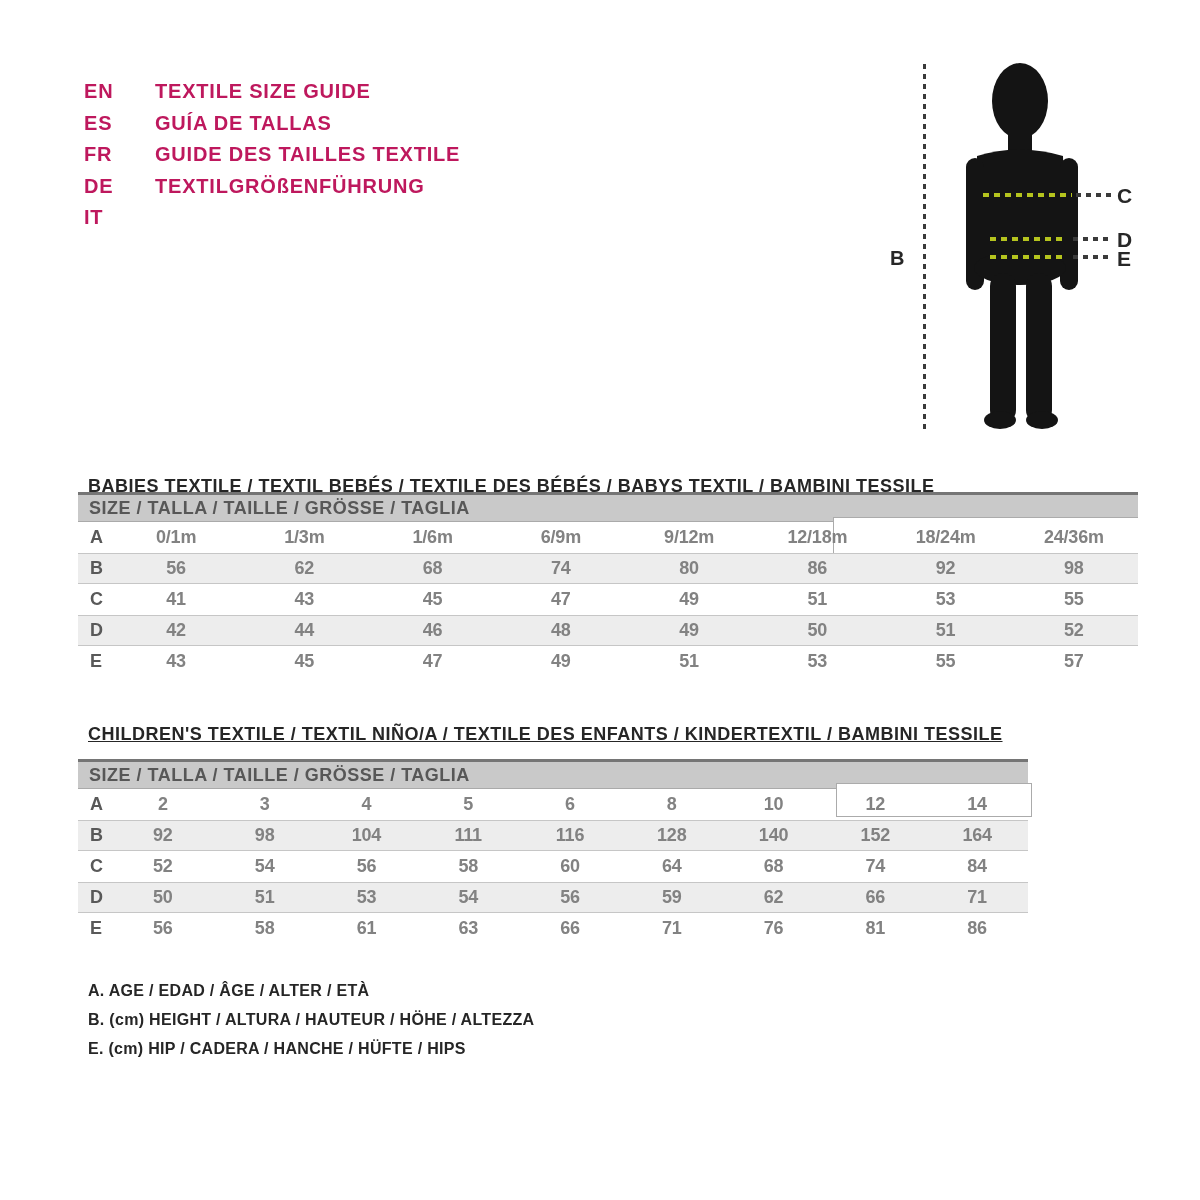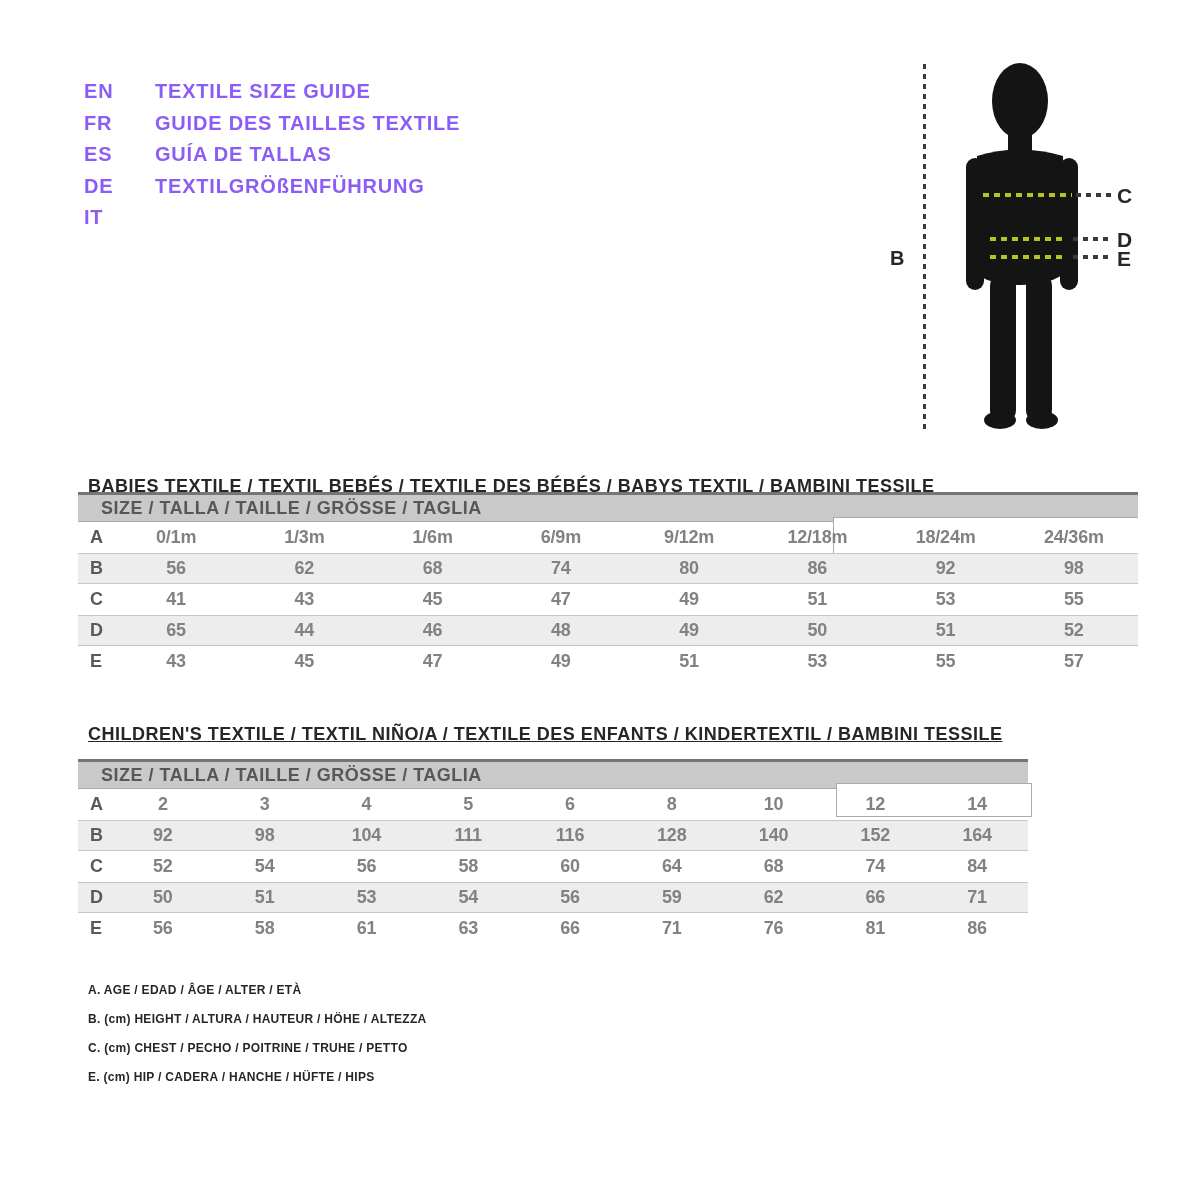--- a/index.html
+++ b/index.html
@@ -6,21 +6,21 @@
   .page {
     position:relative; width:1200px; height:1200px; overflow:hidden;
     background:#ffffff;
     font-family:"Liberation Sans","DejaVu Sans",sans-serif;
     -webkit-font-smoothing:antialiased;
   }
 
   
   .lang-block { position:absolute; left:84px; top:76px; }
   .lang-row { display:flex; height:31.5px; line-height:31.5px;
-              font-size:20px; font-weight:700; color:#8b5cf6; letter-spacing:0.8px; }
+              font-size:20px; font-weight:700; color:#be185d; letter-spacing:0.8px; }
   .lang-code { width:71px; }
 
   
   .figure { position:absolute; inset:0; }
   .bline { position:absolute; left:923px; top:64px; width:3px; height:368px;
            background:repeating-linear-gradient(180deg,#3a3a3a 0 5px,transparent 5px 10px); }
   .flabel { position:absolute; font-size:21px; font-weight:700; color:#272727; line-height:24px; }
   .blabel { left:890px; top:246px; font-size:20px; }
   .clabel { left:1117px; top:184px; }
   .dlabel { left:1117px; top:228px; }
@@ -43,57 +43,57 @@
   .t2 { top:724px;text-decoration:underline; }
 
   
   .size-table { position:absolute; left:78px; }
   .size-table.babies   { top:492px; width:1060px; --cols:8; }
   .size-table.children { top:759px; width:950px;  --cols:9; }
   .thead {
     position:relative; z-index:0; box-sizing:border-box; height:30px;
     background:#c9c9c9; border-top:3px solid #757575; border-bottom:1px solid #aaaaaa;
     font-size:18px; font-weight:700; line-height:26px; color:#575757;
-    padding-left:23px; letter-spacing:0.5px;
+    padding-left:11px; letter-spacing:0.5px;
   }
   .rows { position:relative; z-index:2; }
   .trow { display:grid; grid-template-columns:34px repeat(var(--cols),1fr);
           height:31px; line-height:31px; }
   .trow.shaded { background:#ededed;
                  box-shadow:inset 0 1px 0 #c6c6c6, inset 0 -1px 0 #c6c6c6; }
   .rl   { padding-left:12px; font-size:18px; font-weight:700; color:#595959; }
   .cell { text-align:center; font-size:18px; font-weight:700; color:#828282;
           letter-spacing:-0.2px; }
   .hl { position:absolute; z-index:1; box-sizing:border-box;
         background:#ffffff; border:1px solid #ababab; }
   .babies   .hl { left:755px; top:25px; width:305px; height:37px; border-right:none; }
   .children .hl { left:758px; top:24px; width:196px; height:34px; }
 
   
   .legend { position:absolute; left:88px; top:976px; }
-  .legend-item { height:29px; line-height:29px; font-size:12px; font-weight:700;
+  .legend-item { height:29px; line-height:29px; font-size:16px; font-weight:700;
                  color:#262626; letter-spacing:0.3px; white-space:nowrap; }
 </style>
 </head>
 <body>
 
 <div class="page">
 
   <div class="lang-block">
       <div class="lang-row">
         <span class="lang-code">EN</span>
         <span>TEXTILE SIZE GUIDE</span>
       </div>
       <div class="lang-row">
+        <span class="lang-code">ES</span>
+        <span>GUÍA DE TALLAS</span>
+      </div>
+      <div class="lang-row">
         <span class="lang-code">FR</span>
         <span>GUIDE DES TAILLES TEXTILE</span>
-      </div>
-      <div class="lang-row">
-        <span class="lang-code">ES</span>
-        <span>GUÍA DE TALLAS</span>
       </div>
       <div class="lang-row">
         <span class="lang-code">DE</span>
         <span>TEXTILGRÖßENFÜHRUNG</span>
       </div>
       <div class="lang-row">
         <span class="lang-code">IT</span>
       </div>
     </div>
 
@@ -158,21 +158,21 @@
           <div class="cell">43</div>
           <div class="cell">45</div>
           <div class="cell">47</div>
           <div class="cell">49</div>
           <div class="cell">51</div>
           <div class="cell">53</div>
           <div class="cell">55</div>
         </div>
         <div class="trow shaded">
           <div class="rl">D</div>
-          <div class="cell">65</div>
+          <div class="cell">42</div>
           <div class="cell">44</div>
           <div class="cell">46</div>
           <div class="cell">48</div>
           <div class="cell">49</div>
           <div class="cell">50</div>
           <div class="cell">51</div>
           <div class="cell">52</div>
         </div>
         <div class="trow">
           <div class="rl">E</div>
@@ -252,17 +252,16 @@
           <div class="cell">76</div>
           <div class="cell">81</div>
           <div class="cell">86</div>
         </div>
       </div>
   </div>
 
   <div class="legend">
       <div class="legend-item">A. AGE / EDAD / ÂGE / ALTER / ETÀ</div>
       <div class="legend-item">B. (cm) HEIGHT / ALTURA / HAUTEUR / HÖHE / ALTEZZA</div>
-      <div class="legend-item">C. (cm) CHEST / PECHO / POITRINE / TRUHE / PETTO</div>
       <div class="legend-item">E. (cm) HIP / CADERA / HANCHE / HÜFTE / HIPS</div>
     </div>
 
 </div>
 
 </body></html>

